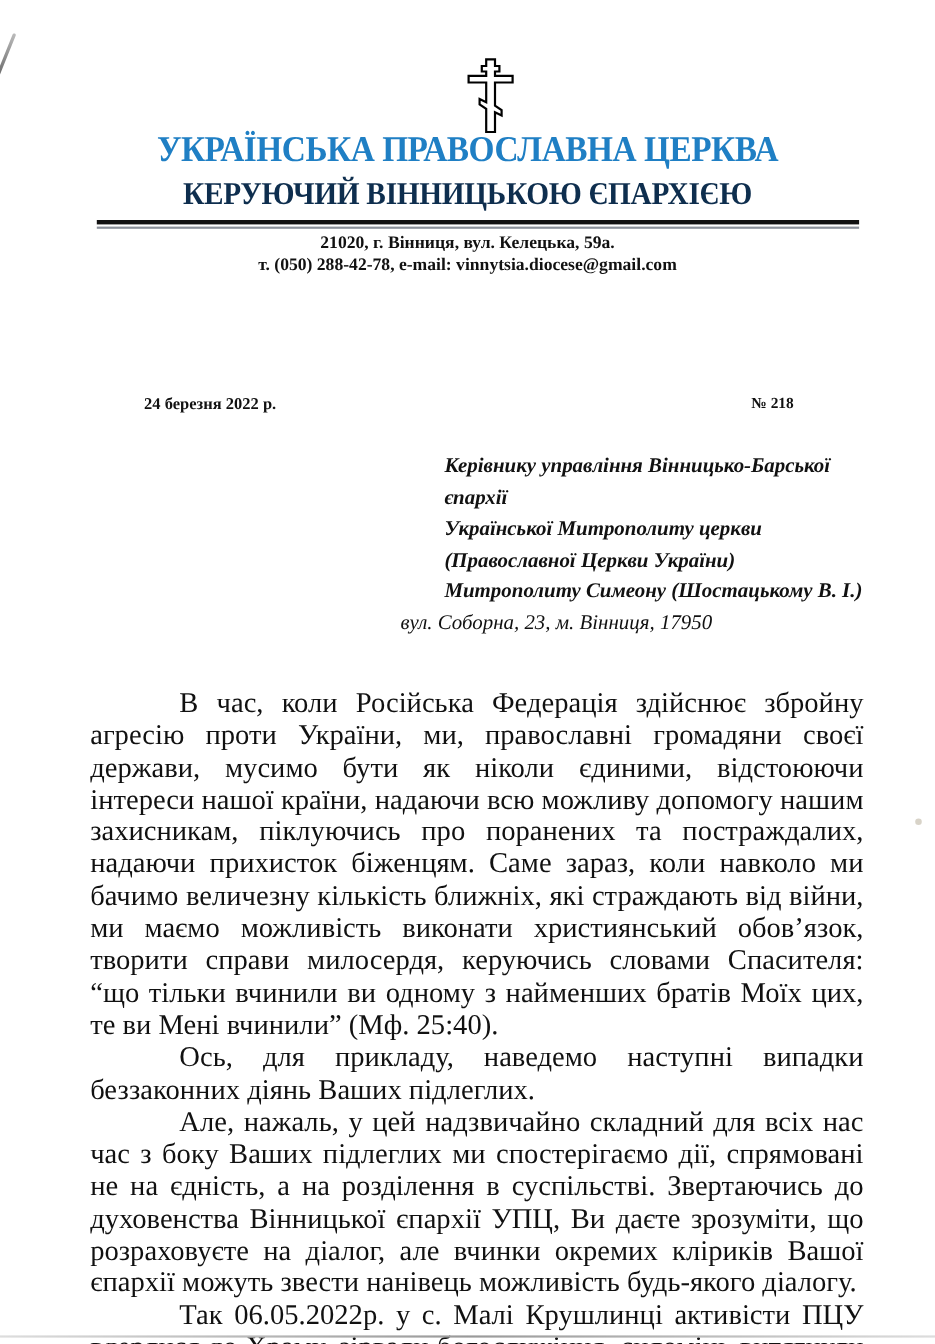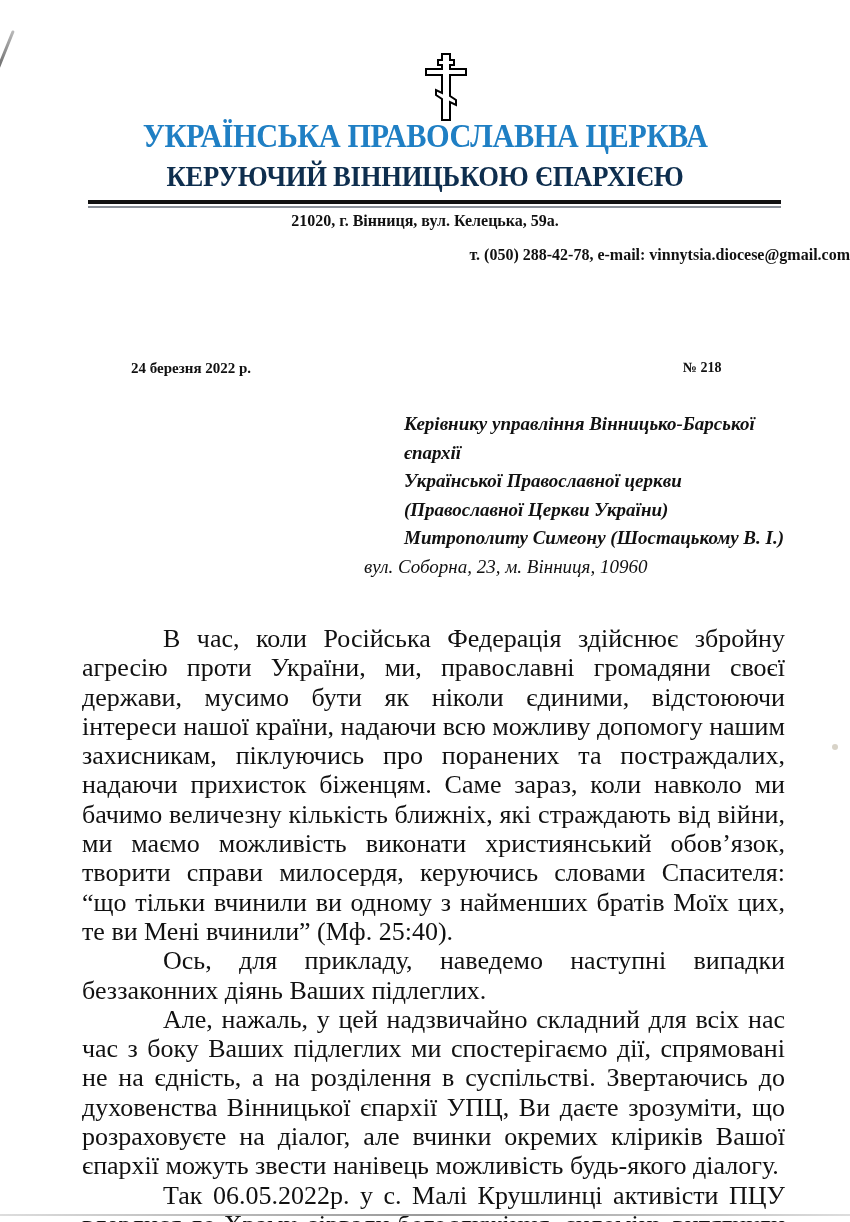--- a/index.html
+++ b/index.html
@@ -22,21 +22,21 @@
   .title-2 {
     left: 0; width: 850px; top: 160px; text-align: center;
     font-family: "Liberation Serif", serif; font-weight: bold; font-size: 29px; color: #0e2e4e;
     letter-spacing: -0.3px; transform: scaleX(0.92);
   }
   .rule { left: 88px; width: 693px; }
   .rule-thick { top: 200px; height: 4px; background: #111; }
   .rule-thin { top: 206px; height: 2px; background: #8a9099; }
   .addr { left: 0; width: 850px; text-align: center; font-weight: bold; font-size: 16px; color: #111; }
   .addr1 { top: 212px; }
-  .addr2 { top: 246px; text-align: right; }
+  .addr2 { top: 232px; }
   .date { left: 131px; top: 360px; font-weight: bold; font-size: 15px; }
   .number { left: 683px; top: 360px; font-weight: bold; font-size: 14px; }
   .recipient { left: 364px; top: 410px; width: 440px; font-style: italic; font-size: 19px; line-height: 28.5px; }
   .recipient .b { font-weight: bold; margin-left: 40px; }
   .body-text {
     left: 82px; top: 624px; width: 703px; font-size: 26px; line-height: 29.3px; text-align: justify;
   }
   .body-text p { margin: 0; text-indent: 81px; }
   .bottom-line { left: 0; top: 1214px; width: 850px; height: 2px; background: linear-gradient(90deg, #ddd, #999, #ddd); }
 </style>
@@ -60,24 +60,24 @@
 
 <div class="abs addr addr1">21020, г. Вінниця, вул. Келецька, 59а.</div>
 <div class="abs addr addr2">т. (050) 288-42-78, e-mail: vinnytsia.diocese@gmail.com</div>
 
 <div class="abs date">24 березня 2022 р.</div>
 <div class="abs number">№ 218</div>
 
 <div class="abs recipient">
   <div class="b">Керівнику управління Вінницько-Барської</div>
   <div class="b">єпархії</div>
-  <div class="b">Української Православної церкви</div>
+  <div class="b">Української Митрополиту церкви</div>
   <div class="b">(Православної Церкви України)</div>
   <div class="b">Митрополиту Симеону (Шостацькому В. І.)</div>
-  <div>вул. Соборна, 23, м. Вінниця, 10960</div>
+  <div>вул. Соборна, 23, м. Вінниця, 17950</div>
 </div>
 
 <div class="abs body-text">
   <p>В час, коли Російська Федерація здійснює збройну агресію проти України, ми, православні громадяни своєї держави, мусимо бути як ніколи єдиними, відстоюючи інтереси нашої країни, надаючи всю можливу допомогу нашим захисникам, піклуючись про поранених та постраждалих, надаючи прихисток біженцям. Саме зараз, коли навколо ми бачимо величезну кількість ближніх, які страждають від війни, ми маємо можливість виконати християнський обов’язок, творити справи милосердя, керуючись словами Спасителя: “що тільки вчинили ви одному з найменших братів Моїх цих, те ви Мені вчинили” (Мф. 25:40).</p>
   <p>Ось, для прикладу, наведемо наступні випадки беззаконних діянь Ваших підлеглих.</p>
   <p>Але, нажаль, у цей надзвичайно складний для всіх нас час з боку Ваших підлеглих ми спостерігаємо дії, спрямовані не на єдність, а на розділення в суспільстві. Звертаючись до духовенства Вінницької єпархії УПЦ, Ви даєте зрозуміти, що розраховуєте на діалог, але вчинки окремих кліриків Вашої єпархії можуть звести нанівець можливість будь-якого діалогу.</p>
   <p style="text-align-last: justify;">Так 06.05.2022р. у с. Малі Крушлинці активісти ПЦУ вдерлися до Храму, зірвали богослужіння, силоміць витягнули священнослужителя на вулицю, захопили приміщення храму. При цьому зловмисники заходили у вівтар</p>
 </div>
 
 <div class="abs bottom-line"></div>

